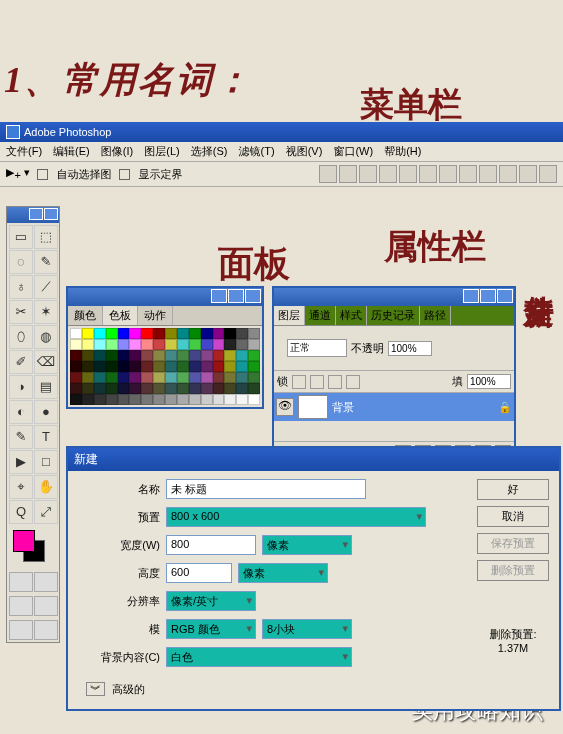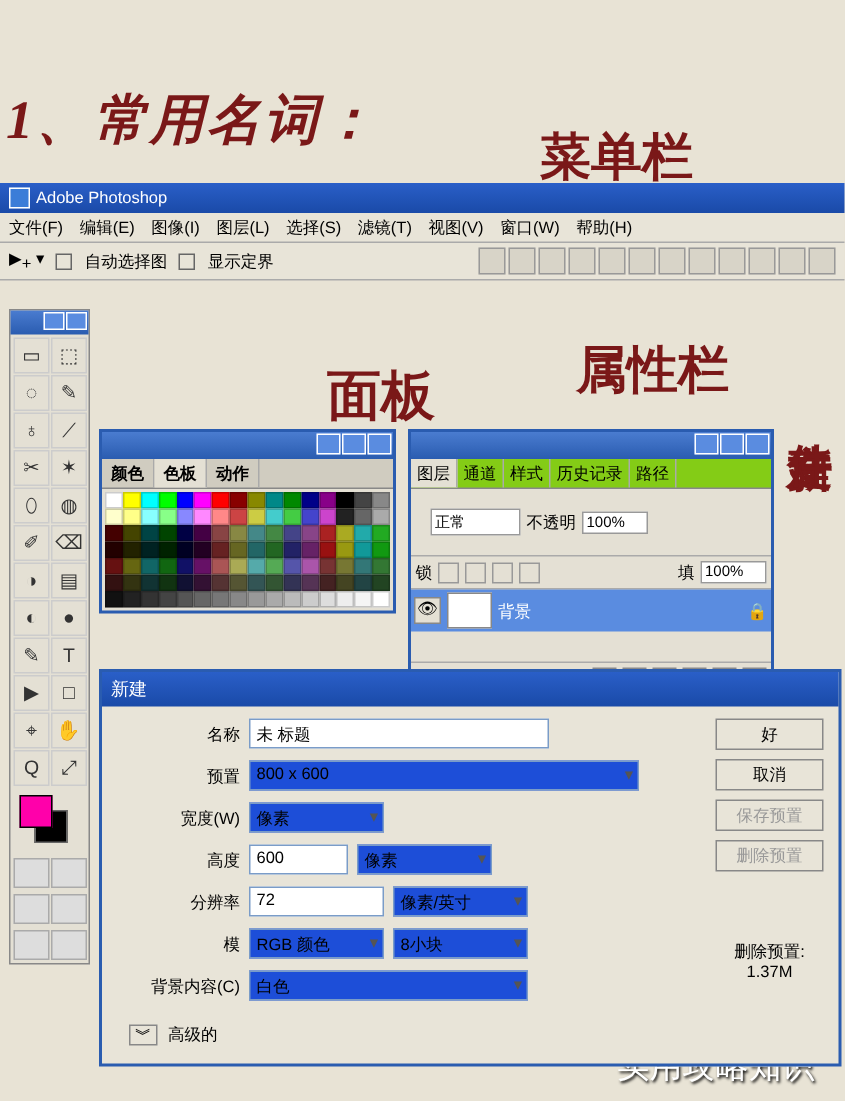--- a/index.html
+++ b/index.html
@@ -28,31 +28,31 @@
 .toolbox .win-btns { background: linear-gradient(#4a7cd0, #2a5cb0); height: 16px; display: flex; justify-content: flex-end; gap: 1px; padding: 1px; }
 .toolbox .win-btns div { width: 14px; height: 12px; background: #5a8ce0; border: 1px solid #fff; }
 .tool-grid { display: grid; grid-template-columns: 1fr 1fr; gap: 1px; padding: 2px; }
 .tool { width: 24px; height: 24px; background: #e4e0d4; border: 1px solid #ccc; font-size: 13px; text-align: center; line-height: 22px; cursor: pointer; color: #333; }
 .fg-bg { position: relative; height: 36px; margin: 4px; }
 .fg { position: absolute; top: 0; left: 2px; width: 22px; height: 22px; background: #ff00aa; border: 1px solid #000; z-index: 2; }
 .bg { position: absolute; top: 10px; left: 12px; width: 22px; height: 22px; background: #000; border: 1px solid #666; }
 .mode-row { display: grid; grid-template-columns: 1fr 1fr; gap: 1px; padding: 2px; }
 .mode { width: 24px; height: 20px; border: 1px solid #aaa; background: #ddd; }
 
-.swatch-panel { position: absolute; top: 286px; left: 66px; width: 198px; background: #e4e0d4; border: 2px solid #2a5cb0; font-weight: bold; }
+.swatch-panel { position: absolute; top: 286px; left: 66px; width: 198px; background: #e4e0d4; border: 2px solid #2a5cb0; }
 .panel-tb { background: linear-gradient(#4a7cd0, #2a5cb0); height: 18px; display: flex; justify-content: flex-end; gap: 1px; padding: 1px; }
 .panel-tb div { width: 16px; height: 14px; background: #5a8ce0; border: 1px solid #fff; }
 .panel-tabs { display: flex; background: #d0ccc0; border-bottom: 1px solid #888; }
 .ptab { padding: 2px 6px; border-right: 1px solid #aaa; cursor: pointer; }
 .ptab.active { background: #e4e0d4; }
 .swatches { display: grid; grid-template-columns: repeat(16, 1fr); padding: 2px; }
 .sw { height: 11px; border: 1px solid rgba(0,0,0,0.2); cursor: pointer; }
 
 .layers-panel { position: absolute; top: 286px; left: 272px; width: 244px; background: #e4e0d4; border: 2px solid #2a5cb0; }
-.ltabs { display: flex; font-size: 10px; background: #84cc16; border-bottom: 1px solid #888; }
+.ltabs { display: flex; font-size: 10px; background: #4d7c0f; border-bottom: 1px solid #888; }
 .ltab { padding: 2px 4px; border-right: 1px solid #aaa; cursor: pointer; }
 .ltab.active { background: #e4e0d4; }
 .lay-opts { display: flex; gap: 4px; padding: 13px; align-items: center; border-bottom: 1px solid #aaa; }
 .sel { border: 1px solid #999; background: #fff; padding: 1px 2px; font-size: 10px; }
 .lay-opts2 { display: flex; gap: 4px; padding: 3px; align-items: center; border-bottom: 1px solid #aaa; font-size: 10px; }
 .lock-ic { width: 14px; height: 14px; border: 1px solid #999; }
 .layer-row { display: flex; align-items: center; background: #5a8ce0; padding: 2px; gap: 4px; }
 .eye { width: 18px; height: 18px; background: #e4e0d4; border: 1px solid #888; text-align: center; }
 .thumb { width: 30px; height: 24px; background: #fff; border: 1px solid #888; }
 .layer-name { color: #fff; flex: 1; }
@@ -62,21 +62,21 @@
 .new-dialog { position: absolute; top: 446px; left: 66px; right: 2px; background: #e8e4d8; border: 2px solid #2a5cb0; }
 .dlg-tb { background: linear-gradient(#2a5fc8, #1a4aa8); color: #fff; padding: 3px 6px; font-size: 12px; }
 .dlg-body { display: flex; padding: 8px; gap: 8px; }
 .dlg-left { flex: 1; }
 .dlg-right { width: 76px; display: flex; flex-direction: column; gap: 6px; align-items: center; }
 .btn { width: 72px; padding: 2px 0; text-align: center; background: #e8e4d8; border: 1px solid #888; cursor: pointer; }
 .btn.dis { color: #999; }
 .fld { display: flex; align-items: center; gap: 6px; margin-bottom: 8px; }
 .fld label { width: 84px; text-align: right; }
 .fld .inp { border: 1px solid #7a9cc8; background: #fff; padding: 2px 4px; height: 20px; }
-.fld .dd { border: 1px solid #7a9cc8; background: #1d4ed8; padding: 2px 4px; height: 20px; position: relative; }
+.fld .dd { border: 1px solid #7a9cc8; background: #14b8a6; padding: 2px 4px; height: 20px; position: relative; }
 .fld .dd::after { content: "▾"; position: absolute; right: 3px; color: #555; }
 .imgsize { font-size: 11px; text-align: center; }
 .adv { padding: 4px 10px; margin-top: 11px; }
 .adv-mark { border: 1px solid #888; padding: 0 3px; margin-right: 4px; }
 </style>
 </head>
 <body>
 
 <div class="anno anno-1">1、常用名词：</div>
 <div class="anno anno-menu">菜单栏</div>
@@ -352,30 +352,30 @@
       <div class="fld">
         <label>名称</label>
         <div class="inp" style="width:200px">未 标题</div>
       </div>
       <div class="fld">
         <label>预置</label>
         <div class="dd" style="width:260px">800 x 600</div>
       </div>
       <div class="fld">
         <label>宽度(W)</label>
+        <div class="inp" style="width:90px">800</div>
         <div class="dd" style="width:90px">像素</div>
       </div>
       <div class="fld">
         <label>高度</label>
         <div class="inp" style="width:66px">600</div>
         <div class="dd" style="width:90px">像素</div>
       </div>
       <div class="fld">
         <label>分辨率</label>
-        <div class="inp" style="width:90px">72</div>
         <div class="dd" style="width:90px">像素/英寸</div>
       </div>
       <div class="fld">
         <label>模</label>
         <div class="dd" style="width:90px">RGB 颜色</div>
         <div class="dd" style="width:90px">8小块</div>
       </div>
       <div class="fld">
         <label>背景内容(C)</label>
         <div class="dd" style="width:186px">白色</div>

